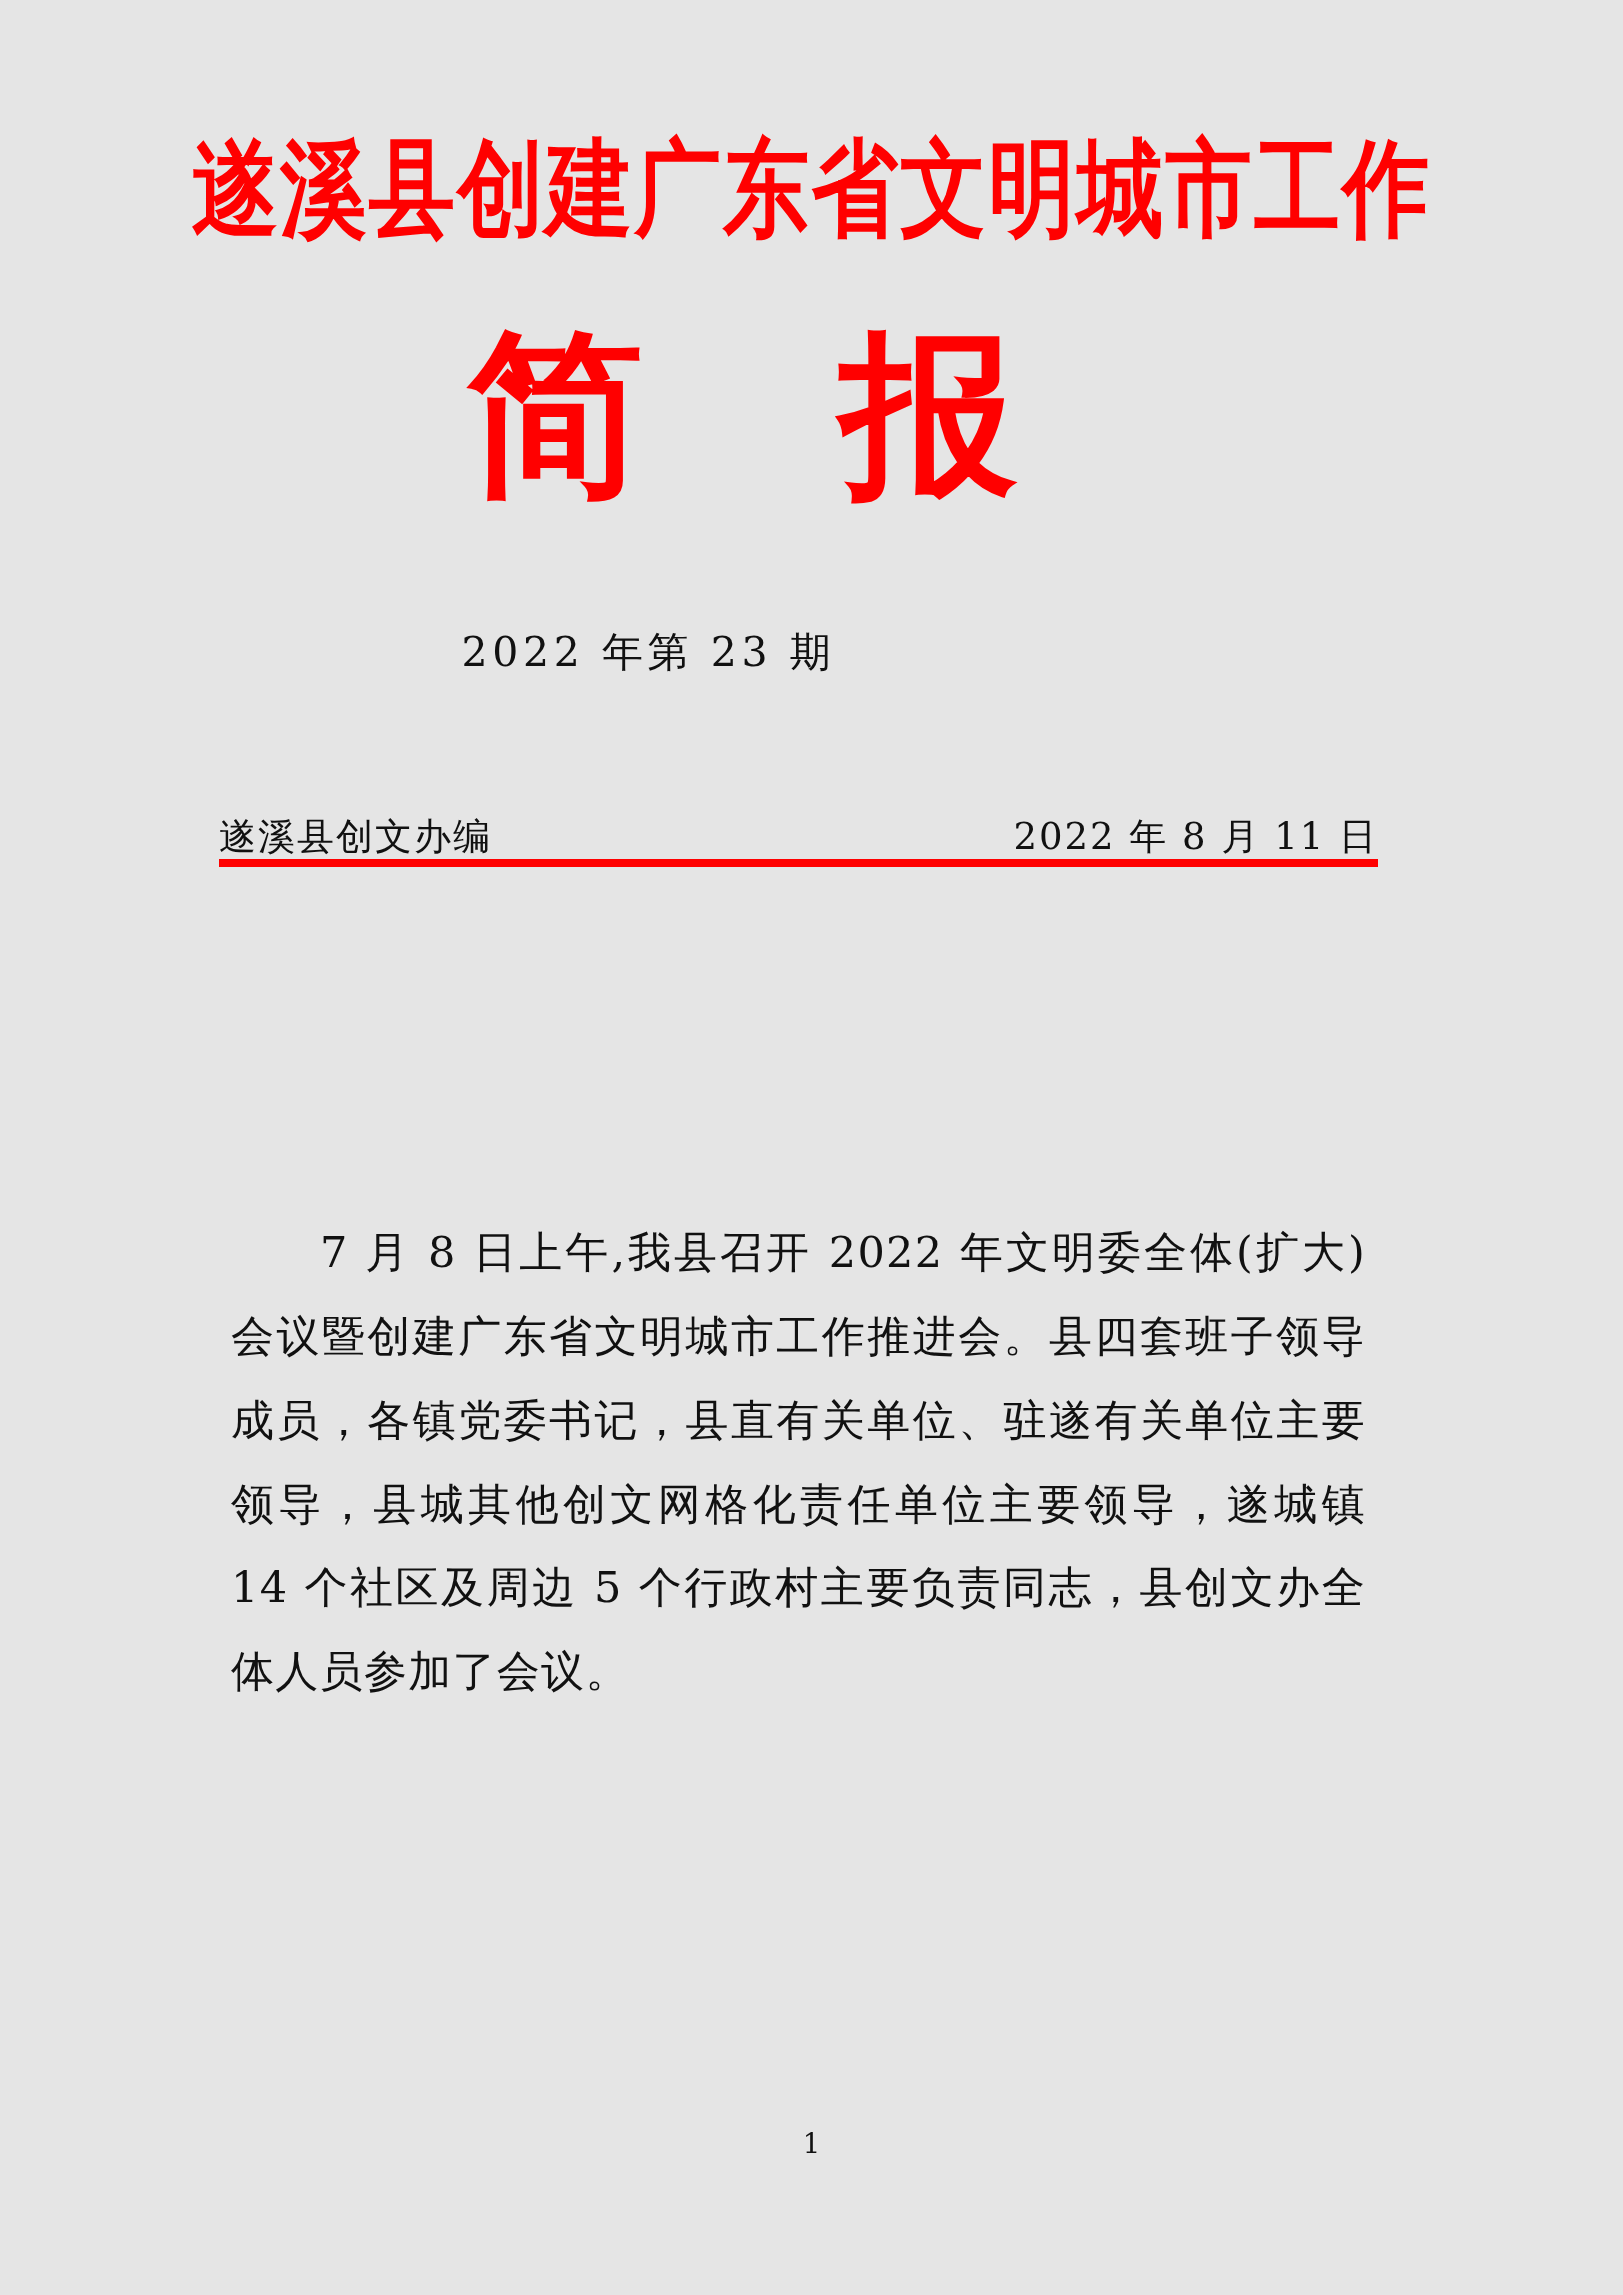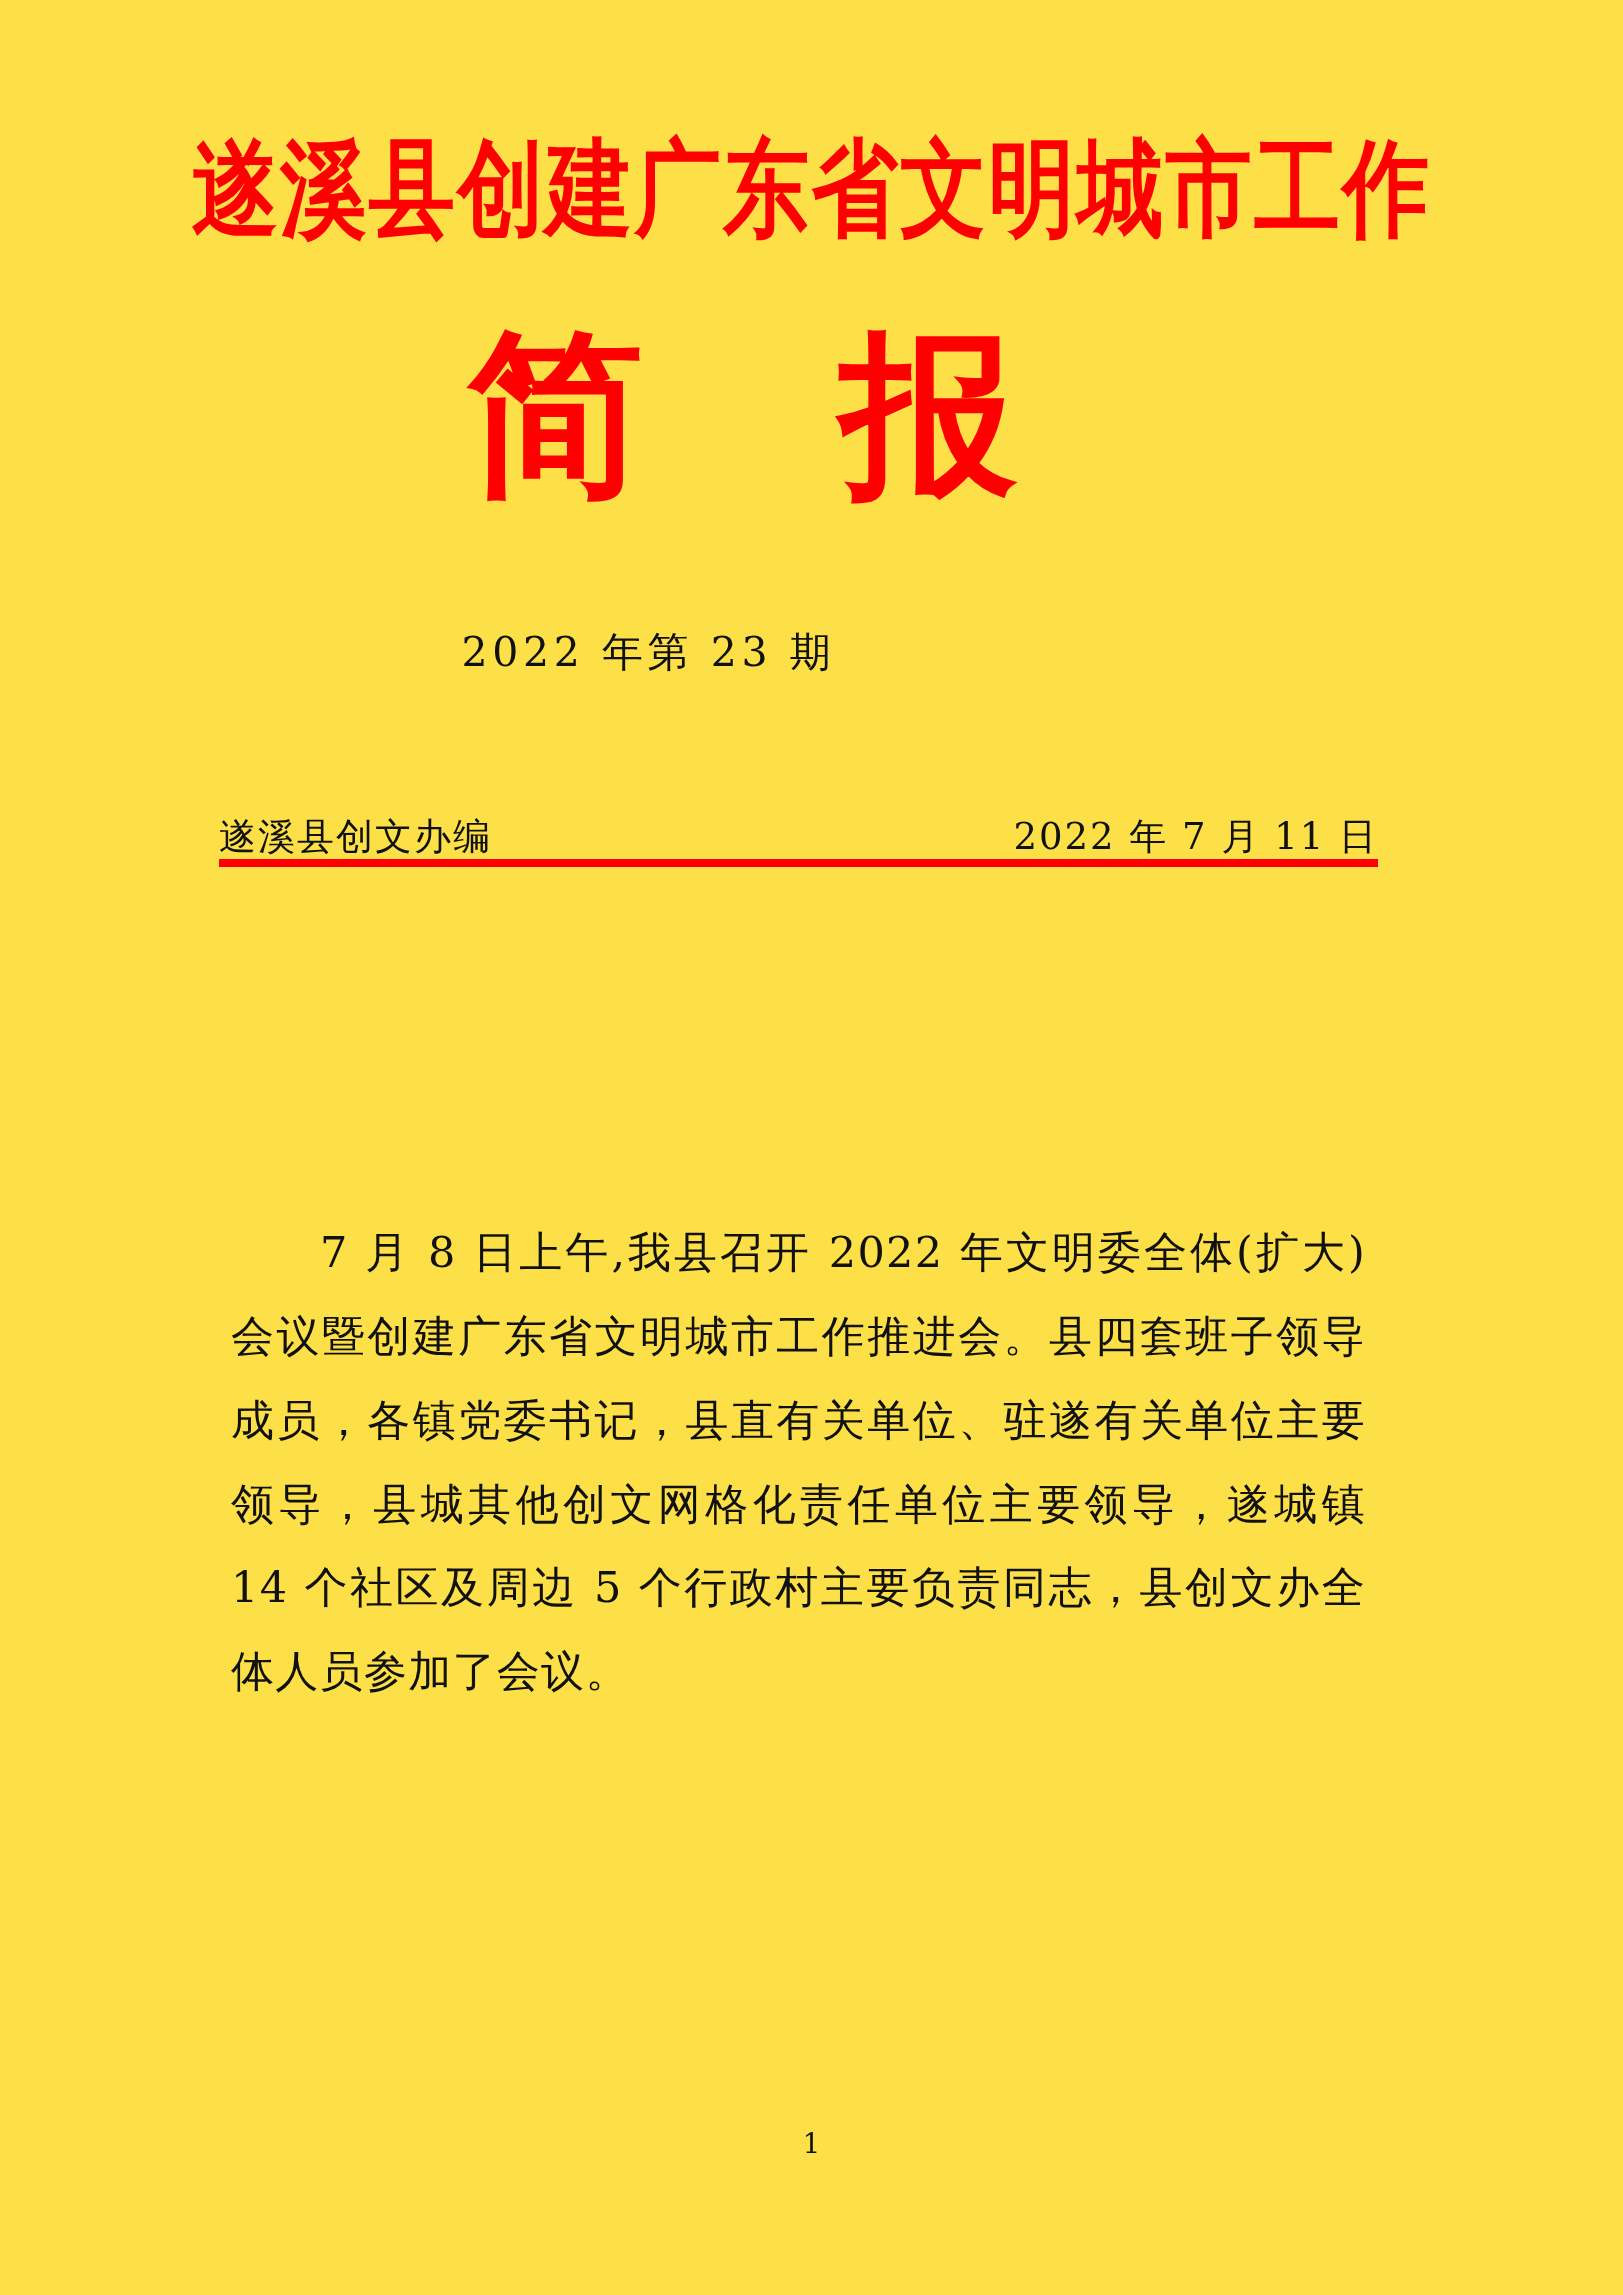--- a/index.html
+++ b/index.html
@@ -9,21 +9,21 @@
   }
 
   body {
     font-family: "DejaVu Serif", "Liberation Serif", serif;
   }
 
   .page {
     position: relative;
     width: 1623px;
     height: 2295px;
-    background: #fde047;
+    background: #e5e5e5;
     box-sizing: border-box;
     overflow: hidden;
   }
 
   
   .masthead {
     position: absolute;
     left: 0;
     top: 0;
     width: 1623px;
@@ -164,21 +164,21 @@
 
     <div class="masthead-name">
       <span>简</span><span class="gap"></span><span>报</span>
     </div>
 
     <div class="issue-line">2022 年第 23 期</div>
   </div>
 
   <div class="imprint-row">
     <div class="imprint-editor">遂溪县创文办编</div>
-    <div class="imprint-date">2022 年 7 月 11 日</div>
+    <div class="imprint-date">2022 年 8 月 11 日</div>
   </div>
 
   <div class="red-rule"></div>
 
   <div class="article-headline">
   </div>
 
   <div class="article-body">
     <p>7 月 8 日上午,我县召开 2022 年文明委全体(扩大)会议暨创建广东省文明城市工作推进会。县四套班子领导成员，各镇党委书记，县直有关单位、驻遂有关单位主要领导，县城其他创文网格化责任单位主要领导，遂城镇 14 个社区及周边 5 个行政村主要负责同志，县创文办全体人员参加了会议。</p>
   </div>

